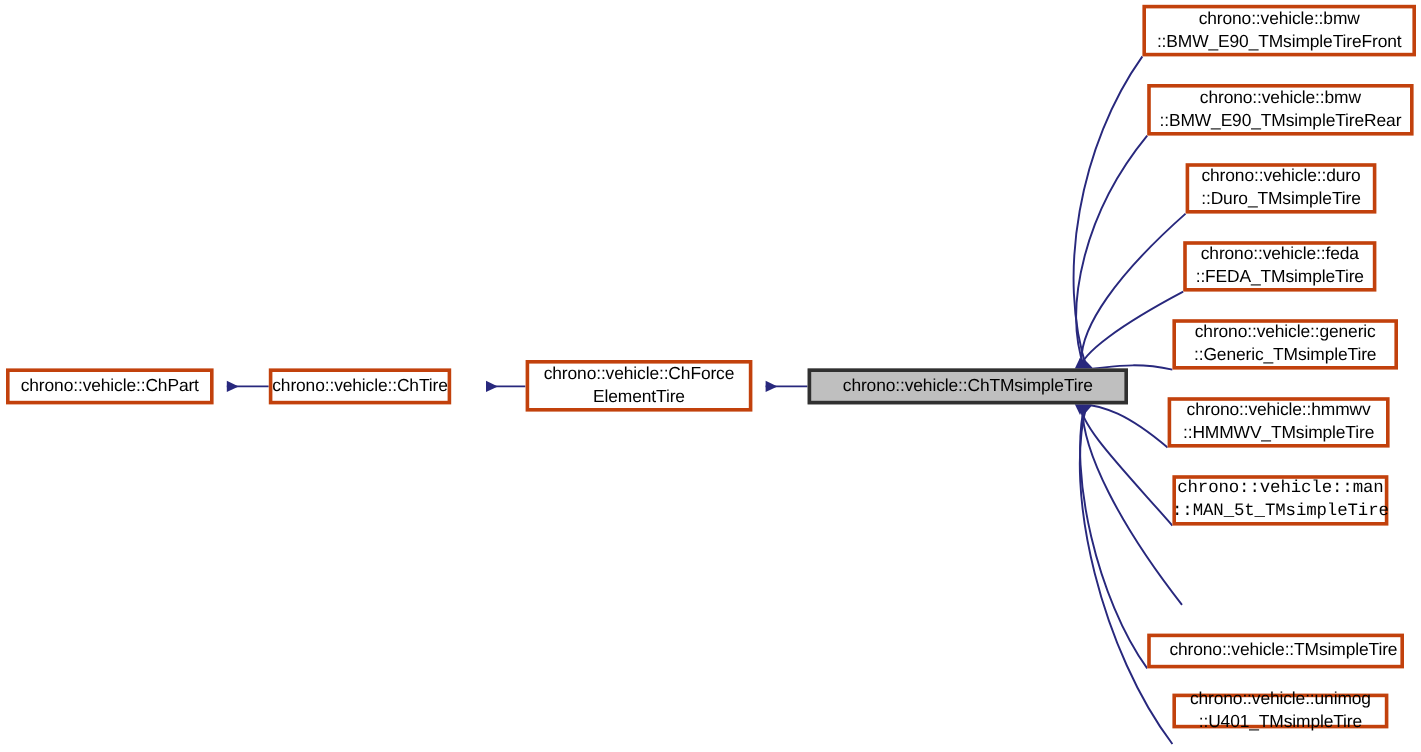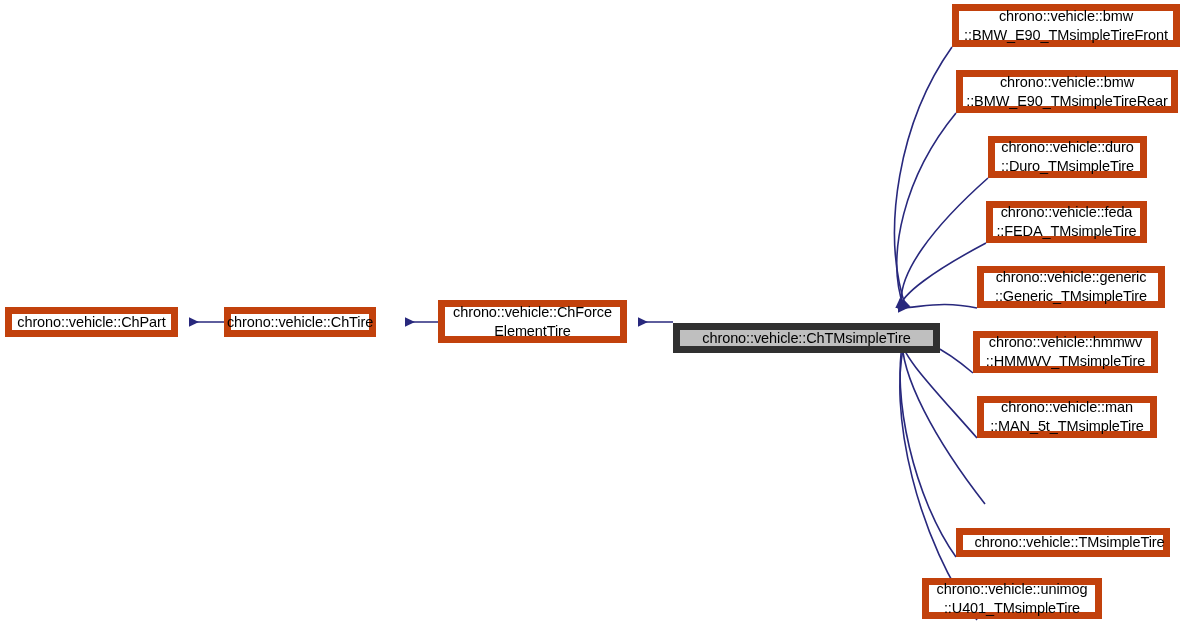--- a/index.html
+++ b/index.html
@@ -21,21 +21,21 @@
     position: absolute;
     left: 0;
     top: 0;
     width: 1184px;
     height: 627px;
     pointer-events: none;
   }
   .node {
     position: absolute;
     box-sizing: border-box;
-    border: 7px solid #c2410c;
+    border: 3px solid #c2410c;
     background: #ffffff;
     color: #000000;
     font-size: 14.5px;
     line-height: 19px;
     text-align: center;
     display: flex;
     align-items: center;
     justify-content: center;
     white-space: pre-line;
     letter-spacing: -0.1px;
@@ -73,33 +73,33 @@
         <path d="M 956,557 C 915,500 890,395 904,336" fill="none" stroke="#28287d" stroke-width="1.6" marker-end="url(#arrow-left)"></path>
         <path d="M 977,620 C 920,545 885,410 906,336" fill="none" stroke="#28287d" stroke-width="1.6" marker-end="url(#arrow-left)"></path>
       </g>
   </svg>
 
   <div class="node" style="left: 5px; top: 307px; width: 173px; height: 30px;">chrono::vehicle::ChPart</div>
   <div class="node" style="left: 224px; top: 307px; width: 152px; height: 30px;">chrono::vehicle::ChTire</div>
   <div class="node" style="left: 438px; top: 300px; width: 189px; height: 43px;">chrono::vehicle::ChForce
 ElementTire</div>
 
-  <div class="node current" style="left: 673px; top: 307px; width: 267px; height: 30px; margin-top: 16px;">chrono::vehicle::ChTMsimpleTire</div>
+  <div class="node current" style="left: 673px; top: 307px; width: 267px; height: 30px;">chrono::vehicle::ChTMsimpleTire</div>
 
   <div class="node" style="left: 952px; top: 4px; width: 228px; height: 43px;">chrono::vehicle::bmw
 ::BMW_E90_TMsimpleTireFront</div>
   <div class="node" style="left: 956px; top: 70px; width: 222px; height: 43px;">chrono::vehicle::bmw
 ::BMW_E90_TMsimpleTireRear</div>
   <div class="node" style="left: 988px; top: 136px; width: 159px; height: 42px;">chrono::vehicle::duro
 ::Duro_TMsimpleTire</div>
   <div class="node" style="left: 986px; top: 201px; width: 161px; height: 42px;">chrono::vehicle::feda
 ::FEDA_TMsimpleTire</div>
   <div class="node" style="left: 977px; top: 266px; width: 188px; height: 42px;">chrono::vehicle::generic
 ::Generic_TMsimpleTire</div>
   <div class="node" style="left: 973px; top: 331px; width: 185px; height: 42px;">chrono::vehicle::hmmwv
 ::HMMWV_TMsimpleTire</div>
-  <div class="node" style="left: 977px; top: 396px; width: 180px; height: 42px;">chrono::vehicle::man
+  <div class="node" style="left: 977px; top: 396px; width: 180px; height: 42px; font-family: Liberation Mono, monospace;">chrono::vehicle::man
 ::MAN_5t_TMsimpleTire</div>
   <div class="node" style="left: 956px; top: 528px; width: 214px; height: 29px; padding-left: 13px;">chrono::vehicle::TMsimpleTire</div>
-  <div class="node" style="left: 922px; top: 578px; width: 180px; height: 41px;">chrono::vehicle::unimog
+  <div class="node" style="left: 977px; top: 578px; width: 180px; height: 29px;">chrono::vehicle::unimog
 ::U401_TMsimpleTire</div>
 
 </div>
 
 </body></html>

